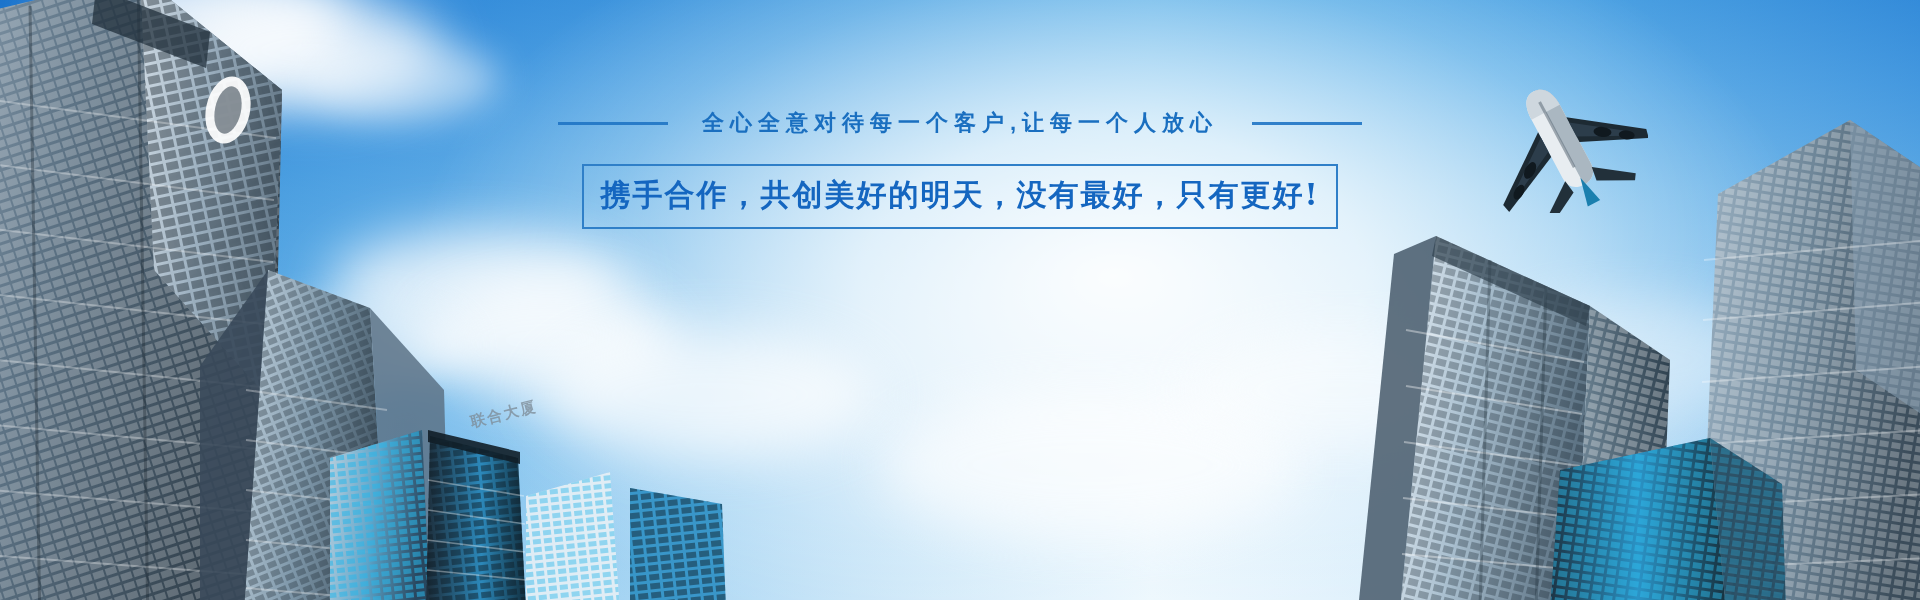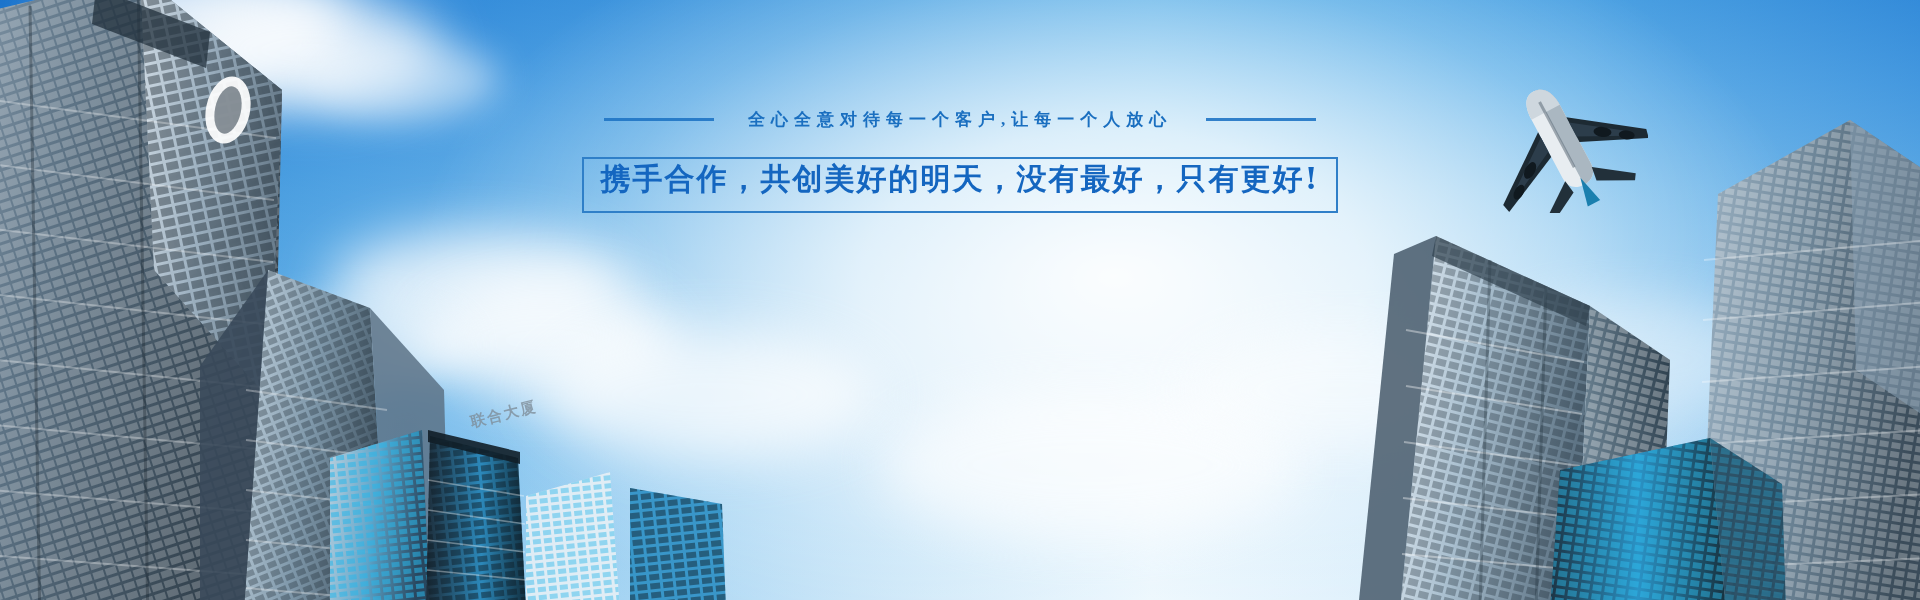--- a/index.html
+++ b/index.html
@@ -26,35 +26,35 @@
   .center-col {
     position:absolute; left:0; right:0; top:0; width:1920px; height:600px;
     display:flex; flex-direction:column; align-items:center;
     pointer-events:none;
   }
   .tagline-row {
     display:flex; align-items:center; gap:34px; margin-top:108px;
   }
   .rule { height:3px; width:110px; background:#1f74c4; opacity:.9; }
   .tagline {
-    font-family:Liberation Serif, serif;
-    font-size:17px; letter-spacing:6px; color:#1a6fc0; font-weight:700;
+    font-family:Liberation Sans, sans-serif;
+    font-size:22px; letter-spacing:6px; color:#1a6fc0; font-weight:700;
     white-space:nowrap;
   }
   .headline {
     margin-top:26px;
     font-family:"DejaVu Serif","Liberation Serif", serif;
     font-size:74px; font-weight:700; color:#1466c0;
     letter-spacing:6px; white-space:nowrap;
     text-shadow:0 2px 4px rgba(255,255,255,.65);
   }
   .sub-box {
     margin-top:26px;
     border:2px solid #2f7fc8;
-    padding:0 16px 11px 16px;
+    padding:9px 16px 11px 16px;
   }
   .subtitle {
     font-family:"DejaVu Serif","Liberation Serif", serif;
     font-size:30px; font-weight:700; color:#1466c0;
     letter-spacing:2px; white-space:nowrap;
   }
 </style>
 </head>
 <body>
 

